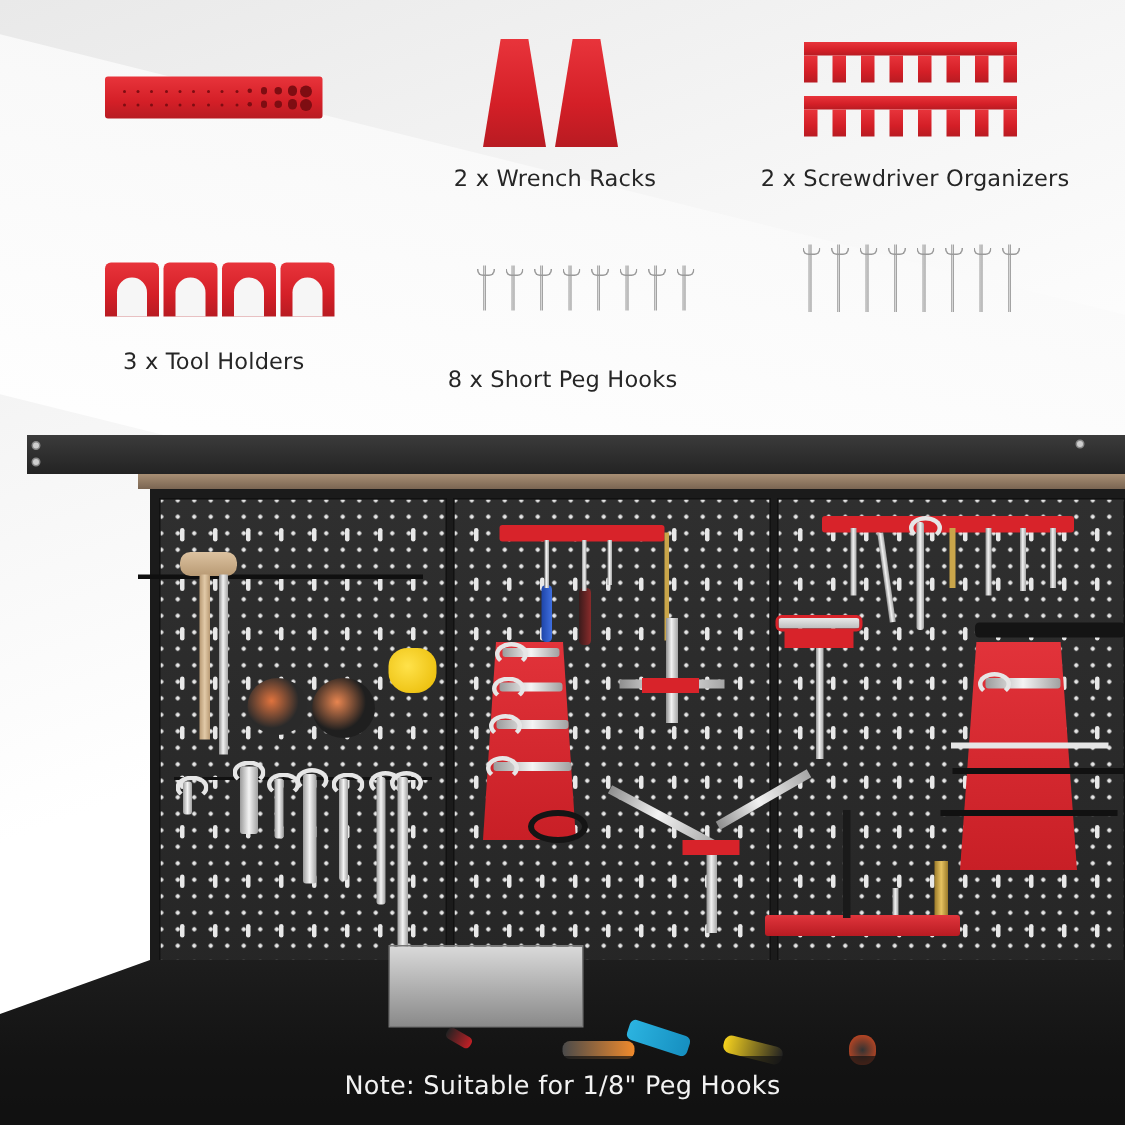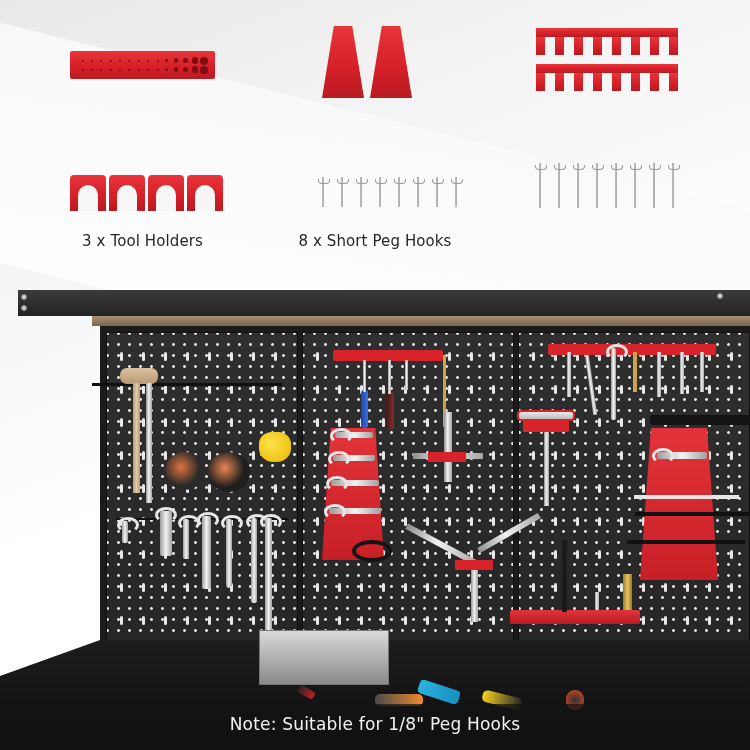--- a/index.html
+++ b/index.html
@@ -105,22 +105,26 @@
           <div class="hole" style="width: 5.6px; height: 5.6px;"></div>
           <div class="hole" style="width: 6.8px; height: 6.8px;"></div>
           <div class="hole" style="width: 8px; height: 8px;"></div>
         </div>
     </div>
   </div>
 
   <div class="item" style="left:260px;top:0;width:220px;height:135px;">
     <div class="wrench-rack red" style="left:62px;"></div>
     <div class="wrench-rack red" style="left:110px;"></div>
-  </div>
-
+    <div class="label" style="top:110px;">2 x Wrench Racks</div>
+  </div>
+
+  <div class="item" style="left:485px;top:0;width:250px;height:135px;">
+    <div class="label" style="top:110px;">2 x Screwdriver Organizers</div>
+  </div>
   <div class="sd-org" style="top:28px;">
     <div class="bar red"></div>
     <div class="teeth" id="sd1">
         <div class="tooth red"></div>
         <div class="tooth red"></div>
         <div class="tooth red"></div>
         <div class="tooth red"></div>
         <div class="tooth red"></div>
         <div class="tooth red"></div>
         <div class="tooth red"></div>
@@ -142,21 +146,21 @@
   </div>
 
   <div class="item" style="left:40px;top:150px;width:205px;height:110px;">
     <div class="label" style="top:82px;">3 x Tool Holders</div>
   </div>
   <div class="tool-holder red" style="left:70px;"></div>
   <div class="tool-holder red" style="left:109px;"></div>
   <div class="tool-holder red" style="left:148px;"></div>
   <div class="tool-holder red" style="left:187px;"></div>
 
-  <div class="item" style="left:275px;top:150px;width:200px;height:110px;">
+  <div class="item" style="left:275px;top:162px;width:200px;height:110px;">
     <div class="label" style="top:82px;">8 x Short Peg Hooks</div>
   </div>
   <div id="short-pegs">
       <div class="peg" style="left: 322px; top: 177px; height: 30px;"></div>
       <div class="peg" style="left: 341px; top: 177px; height: 30px;"></div>
       <div class="peg" style="left: 360px; top: 177px; height: 30px;"></div>
       <div class="peg" style="left: 379px; top: 177px; height: 30px;"></div>
       <div class="peg" style="left: 398px; top: 177px; height: 30px;"></div>
       <div class="peg" style="left: 417px; top: 177px; height: 30px;"></div>
       <div class="peg" style="left: 436px; top: 177px; height: 30px;"></div>

